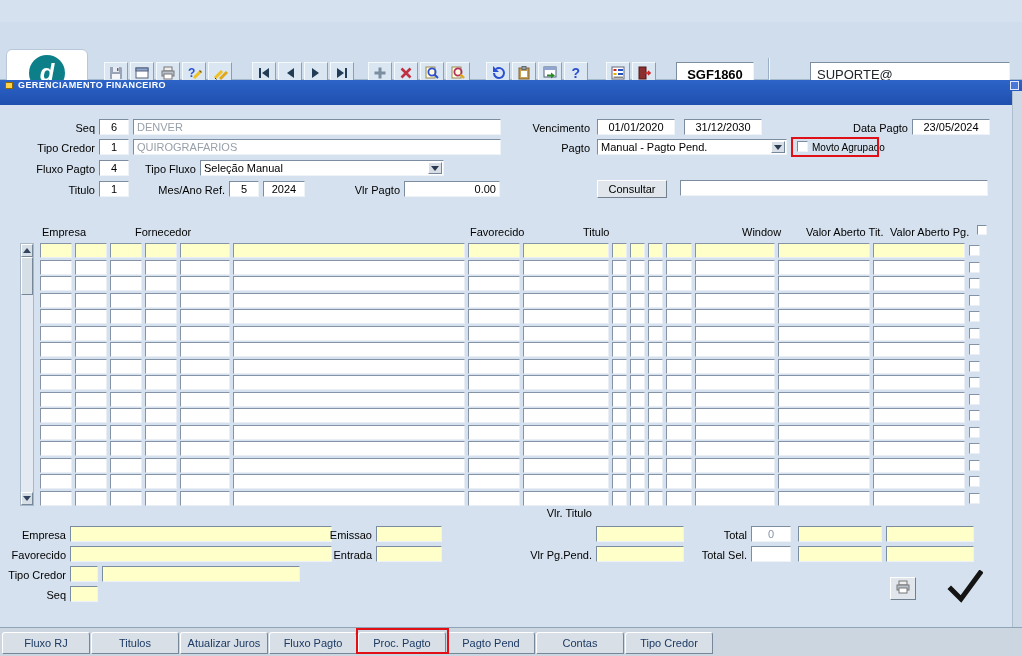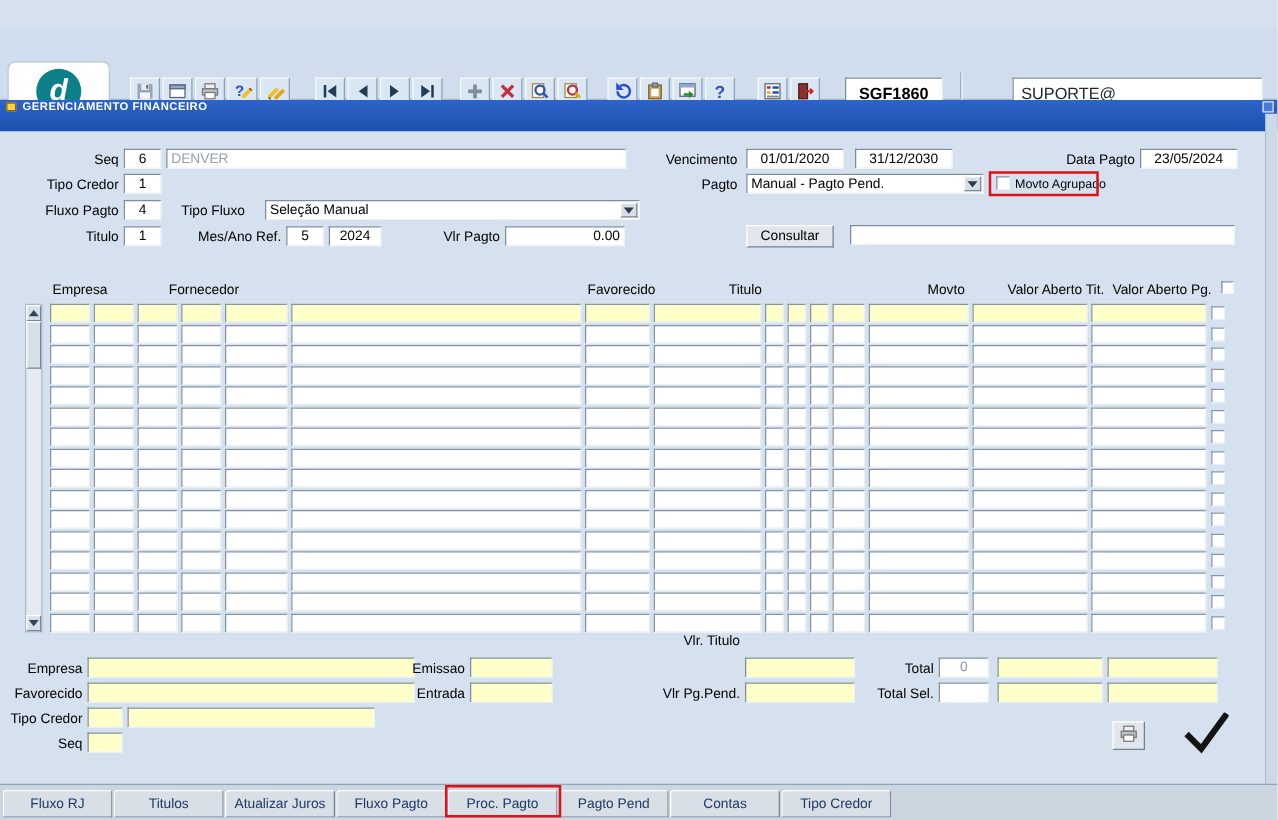--- a/index.html
+++ b/index.html
@@ -215,52 +215,53 @@
   <div class="abs sunken field" style="left:99px;top:119px;width:30px;text-align:center">6</div>
   <div class="abs sunken field muted" style="left:133px;top:119px;width:368px">DENVER</div>
   <div class="abs label" style="left:490px;top:122px;width:100px">Vencimento</div>
   <div class="abs sunken field" style="left:597px;top:119px;width:78px;text-align:center">01/01/2020</div>
   <div class="abs sunken field" style="left:684px;top:119px;width:78px;text-align:center">31/12/2030</div>
   <div class="abs label" style="left:820px;top:122px;width:88px">Data Pagto</div>
   <div class="abs sunken field" style="left:912px;top:119px;width:78px;text-align:center">23/05/2024</div>
 
   <div class="abs label" style="left:0;top:142px;width:95px">Tipo Credor</div>
   <div class="abs sunken field" style="left:99px;top:139px;width:30px;text-align:center">1</div>
+  <div class="abs sunken field muted" style="left:133px;top:139px;width:368px">QUIROGRAFARIOS</div>
   <div class="abs label" style="left:490px;top:142px;width:100px">Pagto</div>
   <div class="abs sunken field dd" style="left:597px;top:139px;width:190px">
     <span>Manual - Pagto Pend.</span>
     <span class="dd-arrow"></span>
   </div>
   <div class="abs checkbox" style="left:797px;top:141px"></div>
   <div class="abs" style="left:812px;top:142px;font-size:10px;white-space:nowrap">Movto Agrupado</div>
   <div class="abs redbox" style="left:791px;top:137px;width:88px;height:20px"></div>
 
   <div class="abs label" style="left:0;top:163px;width:95px">Fluxo Pagto</div>
   <div class="abs sunken field" style="left:99px;top:160px;width:30px;text-align:center">4</div>
   <div class="abs label" style="left:100px;top:163px;width:96px">Tipo Fluxo</div>
-  <div class="abs sunken field dd" style="left:212px;top:160px;width:300px">
+  <div class="abs sunken field dd" style="left:200px;top:160px;width:244px">
     <span>Seleção Manual</span>
     <span class="dd-arrow"></span>
   </div>
 
   <div class="abs label" style="left:0;top:184px;width:95px">Titulo</div>
   <div class="abs sunken field" style="left:99px;top:181px;width:30px;text-align:center">1</div>
   <div class="abs label" style="left:130px;top:184px;width:95px">Mes/Ano Ref.</div>
   <div class="abs sunken field" style="left:229px;top:181px;width:30px;text-align:center">5</div>
   <div class="abs sunken field" style="left:263px;top:181px;width:42px;text-align:center">2024</div>
   <div class="abs label" style="left:305px;top:184px;width:95px">Vlr Pagto</div>
   <div class="abs sunken field" style="left:404px;top:181px;width:96px;text-align:right">0.00</div>
   <button class="abs raisedbtn" style="left:597px;top:180px;width:70px;height:18px;font-size:11px">Consultar</button>
   <div class="abs sunken field" style="left:680px;top:180px;width:308px"></div>
 
   <div class="abs gh" style="left:42px;top:226px">Empresa</div>
   <div class="abs gh" style="left:135px;top:226px">Fornecedor</div>
   <div class="abs gh" style="left:470px;top:226px">Favorecido</div>
   <div class="abs gh" style="left:583px;top:226px">Titulo</div>
-  <div class="abs gh" style="left:742px;top:226px">Movto</div>
+  <div class="abs gh" style="left:742px;top:226px">Window</div>
   <div class="abs gh" style="left:806px;top:226px">Valor Aberto Tit.</div>
   <div class="abs gh" style="left:890px;top:226px">Valor Aberto Pg.</div>
   <div class="abs checkbox" style="left:977px;top:225px;width:10px;height:10px"></div>
 
   <div class="abs" id="vscroll">
     <div class="sarrow" id="sb-up"></div>
     <div id="sb-thumb"></div>
     <div class="sarrow" id="sb-down"></div>
   </div>
 

